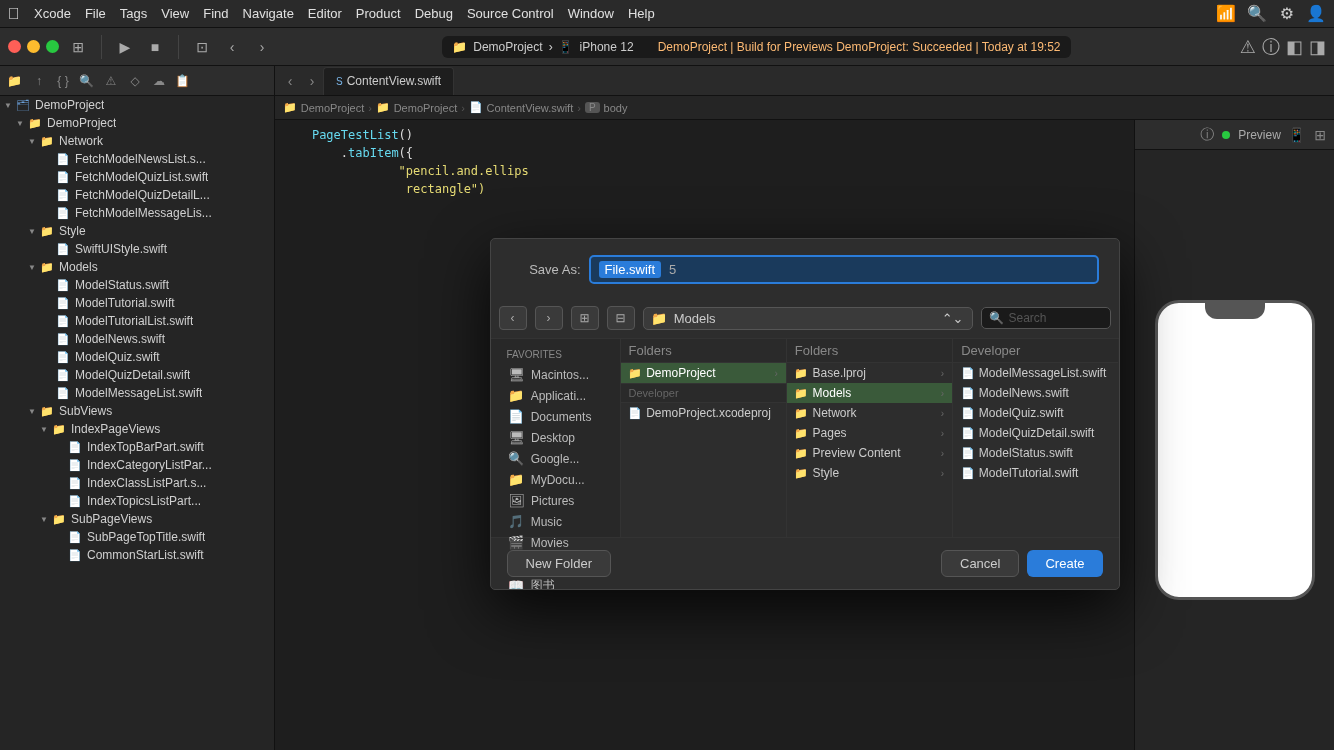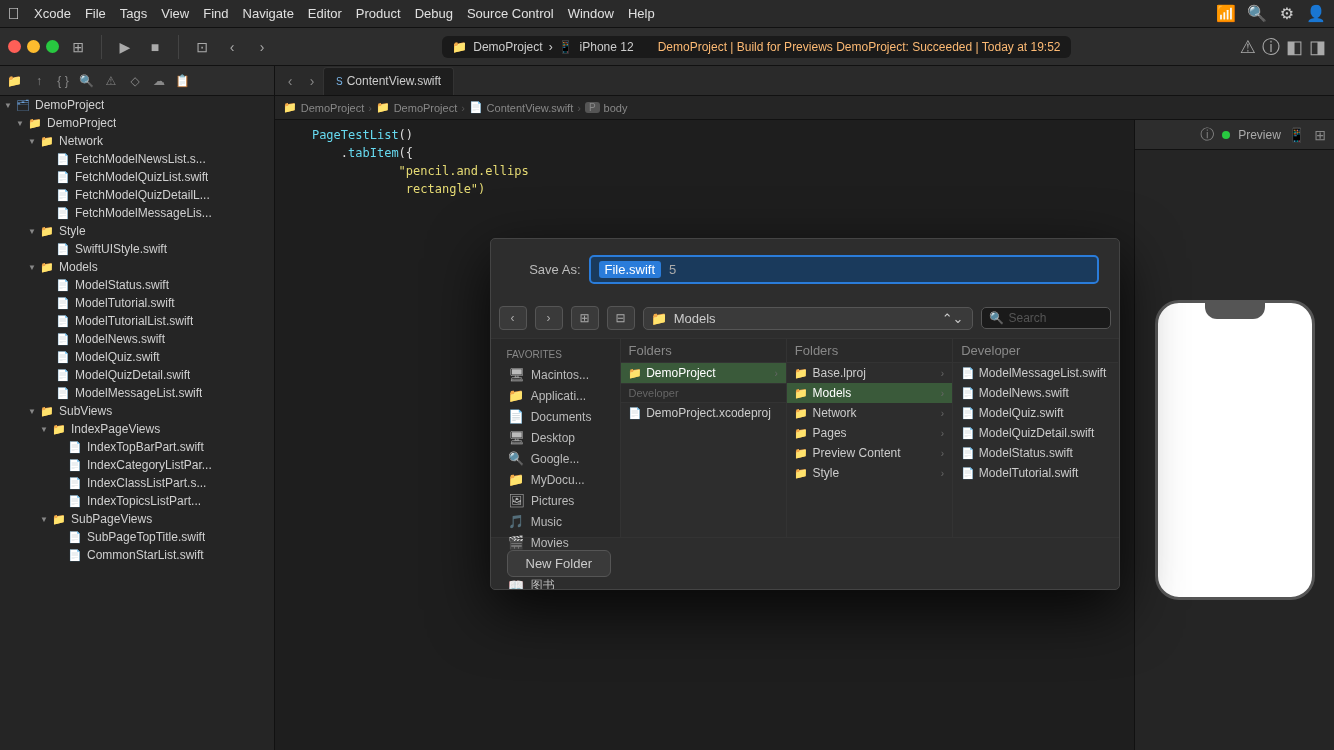--- a/index.html
+++ b/index.html
@@ -737,18 +737,22 @@
                 <span class="browser-file-icon">📄</span>
                 <span>ModelTutorial.swift</span>
               </div>
             </div>
           </div>
 
         </div>
 
         <div class="save-buttons">
           <button class="btn btn-new-folder">New Folder</button>
+          <div class="btn-group">
+            <button class="btn btn-cancel">Cancel</button>
+            <button class="btn btn-create">Create</button>
+          </div>
         </div>
       </div>
 
     </div>
   </div>
 </div>
 
 </body></html>

